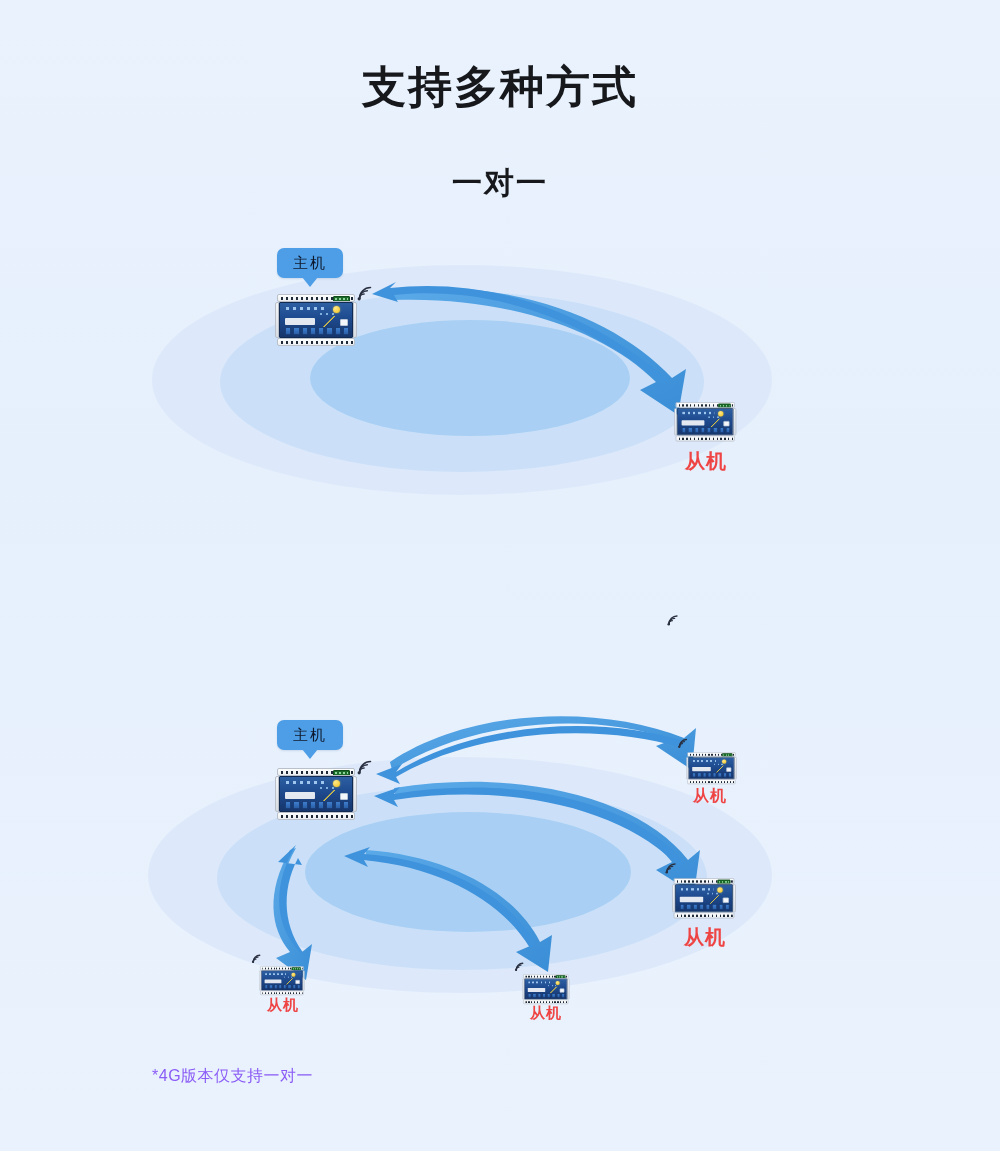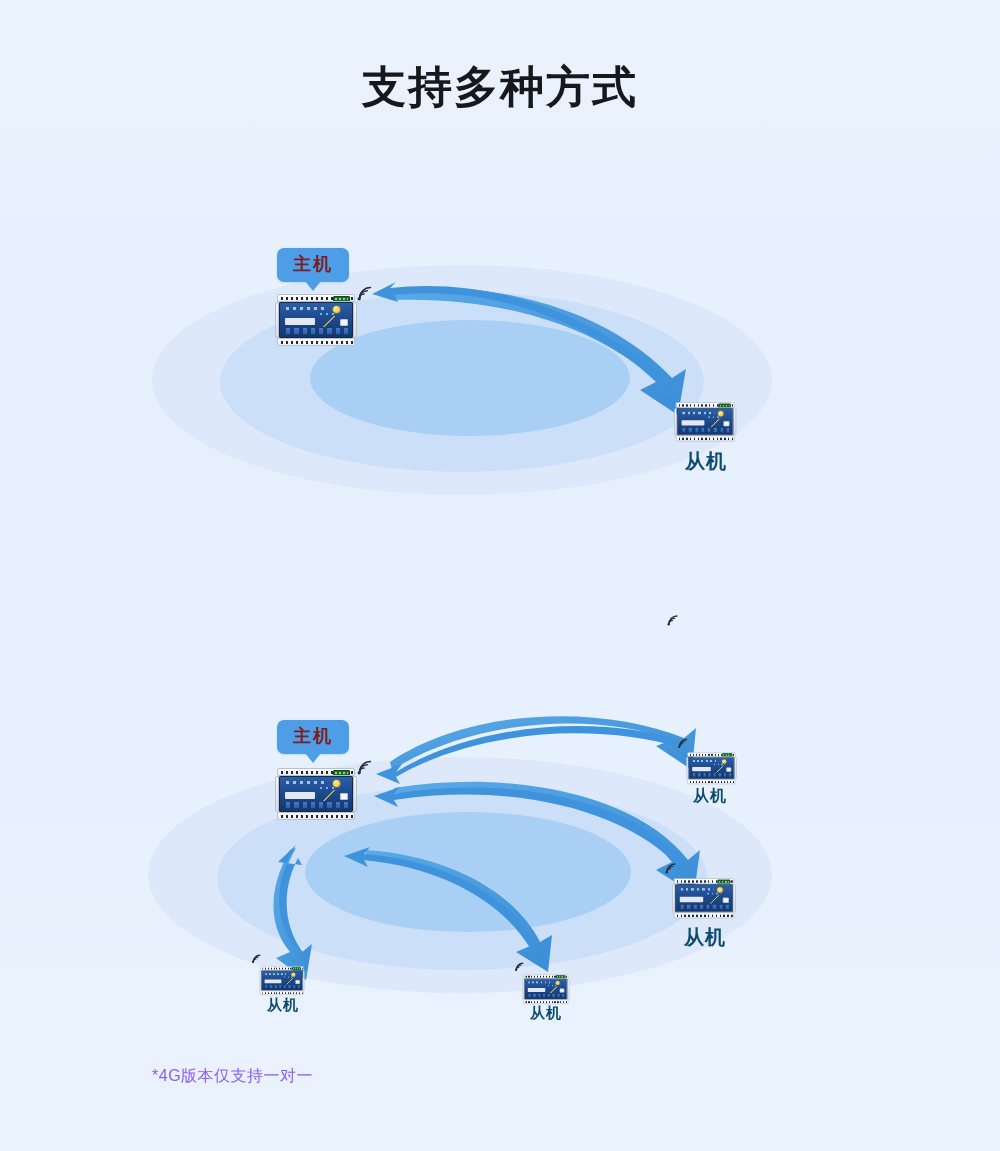--- a/index.html
+++ b/index.html
@@ -65,23 +65,23 @@
 
   .stage svg, .stage .layer {
     position: absolute;
     top: 0; left: 0;
   }
 
   
   .bubble {
     position: absolute;
     background: #4d9ee6;
-    color: #7f1d1d;
-    font-size: 18px;
-    font-weight: bold;
+    color: #0f172a;
+    font-size: 15px;
+    font-weight: normal;
     border-radius: 7px;
     padding: 6px 16px 7px 16px;
     letter-spacing: 2px;
     line-height: 1.15;
     box-shadow: 0 1px 2px rgba(40,90,140,0.15);
   }
   .bubble::after {
     content: "";
     position: absolute;
     bottom: -9px;
@@ -217,41 +217,42 @@
     border-radius: 1px;
     box-sizing: border-box;
   }
 
   
   .dev-label {
     position: absolute;
     text-align: center;
     font-size: 20px;
     font-weight: bold;
-    color: #0c4a6e;
+    color: #ef4444;
     letter-spacing: 1px;
     white-space: nowrap;
   }
 
   
   .wifi {
     position: absolute;
     transform-origin: center;
   }
 
   
   .nosel { user-select: none; }
 </style>
 </head>
 <body>
 
 <div class="page">
 
   <div class="main-title nosel">支持多种方式</div>
 
+  <div class="section-subtitle nosel" id="sub1">一对一</div>
 
   <div class="stage" id="stage1">
 
     <svg width="1000" height="320" viewBox="0 0 1000 320">
       <ellipse cx="462" cy="150" rx="310" ry="115" fill="#dde9fa"></ellipse>
       <ellipse cx="462" cy="152" rx="242" ry="90" fill="#cbe0f8"></ellipse>
       <ellipse cx="470" cy="148" rx="160" ry="58" fill="#a9d0f4"></ellipse>
     </svg>
 
     <svg width="1000" height="320" viewBox="0 0 1000 320">

